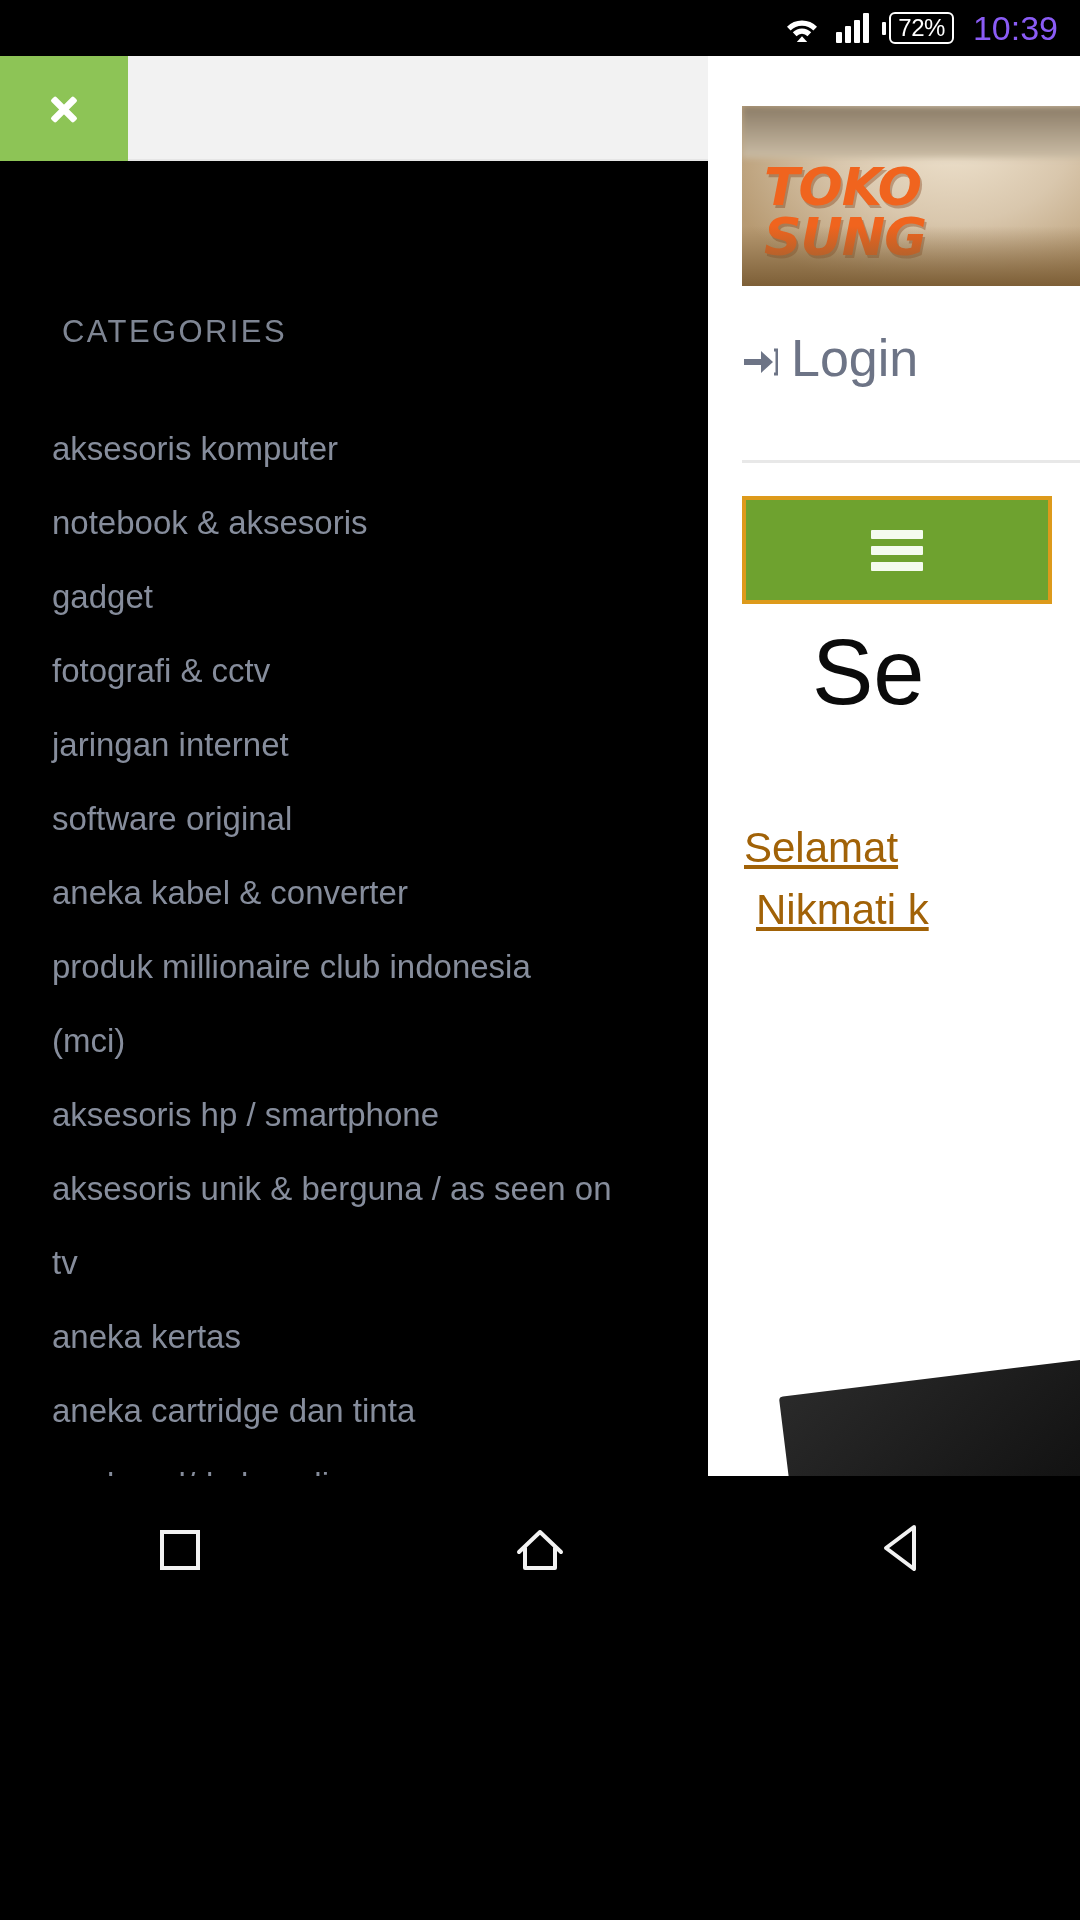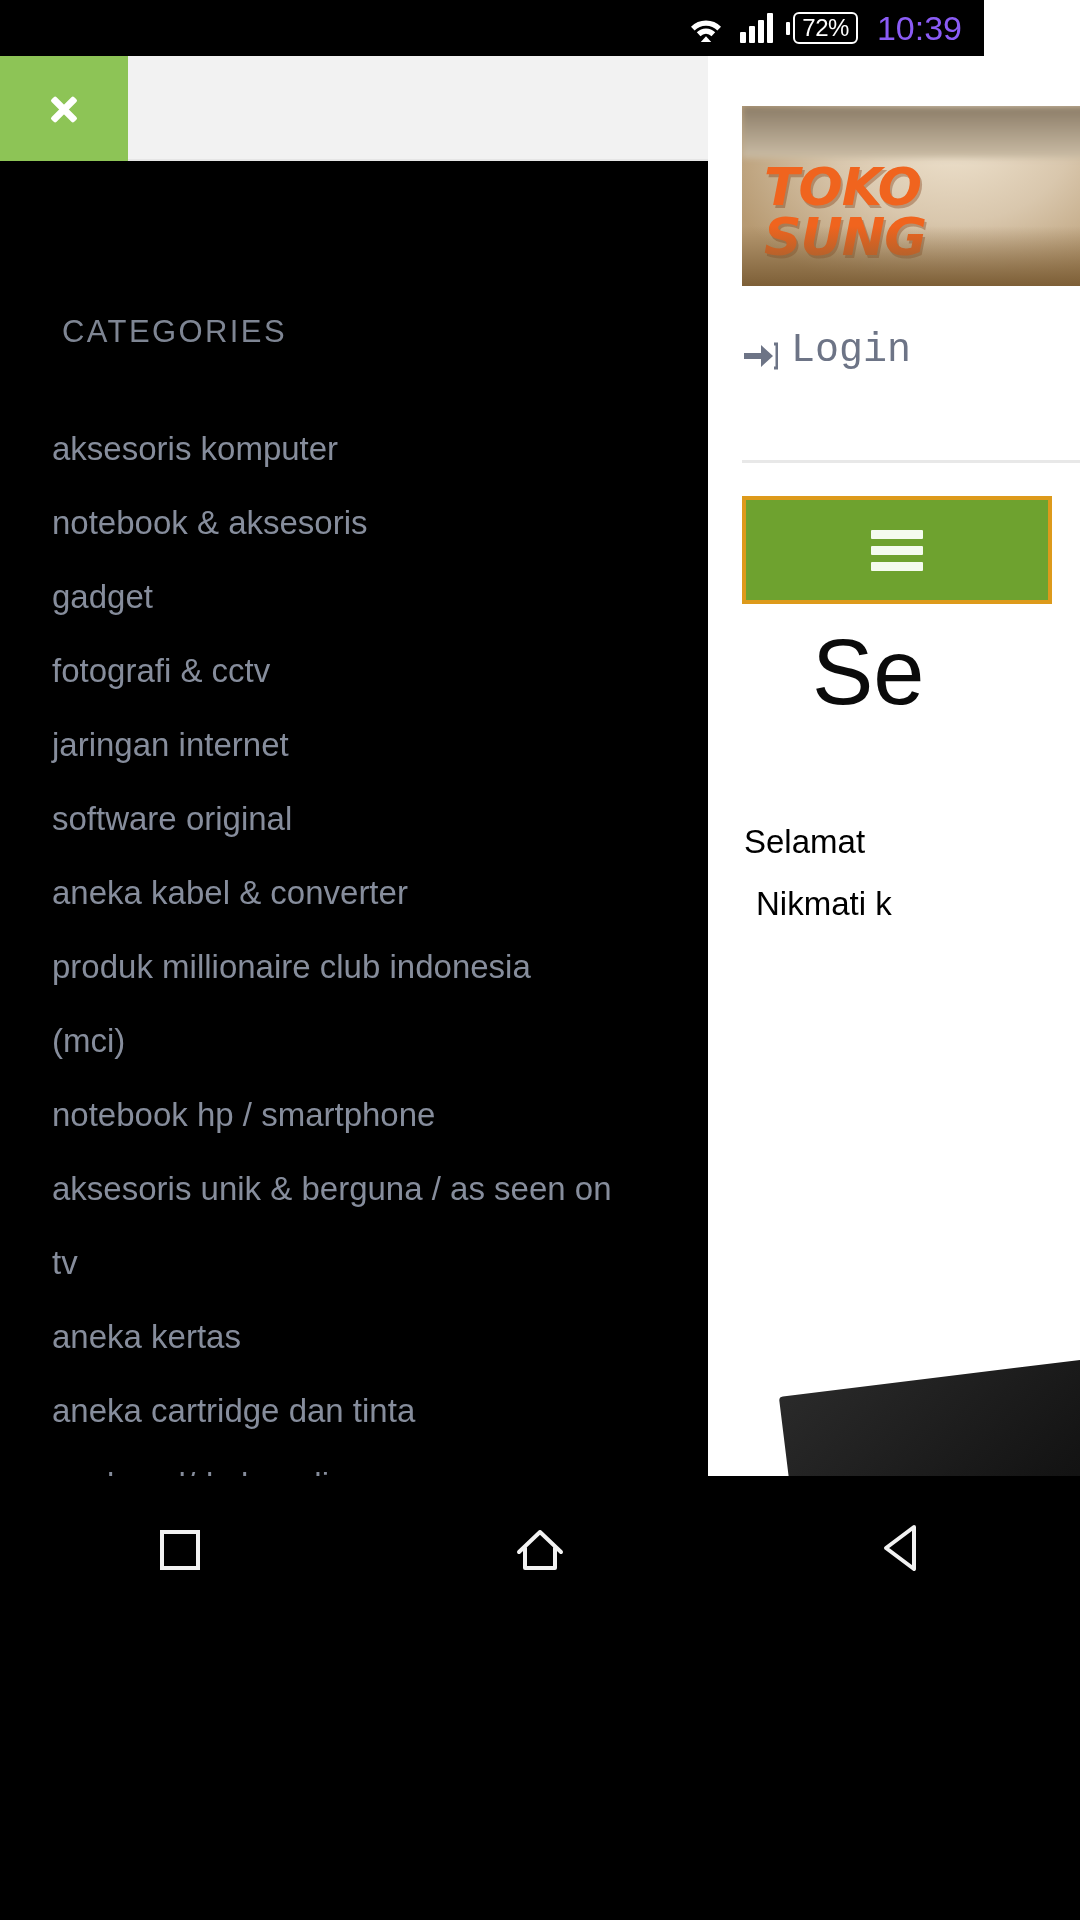--- a/index.html
+++ b/index.html
@@ -7,21 +7,21 @@
     width:1080px;height:1920px;
     background:#ffffff;
     font-family:"Liberation Sans","DejaVu Sans",sans-serif;
     overflow:hidden;
     position:relative;
   }
   #screen{position:relative;width:1080px;height:1920px;overflow:hidden;background:#ffffff;}
 
   
   .statusbar{
-    position:absolute;left:0;top:0;width:984px;height:56px;
+    position:absolute;left:0;top:0;width:1080px;height:56px;
     background:#000000;
     display:flex;align-items:center;justify-content:flex-end;
     padding-right:22px;box-sizing:border-box;
   }
   .sb-group{display:flex;align-items:center;gap:13px;}
   .sb-wifi{width:42px;height:32px;position:relative;}
   .sb-signal{display:flex;align-items:flex-end;gap:3px;height:30px;}
   .sb-signal i{display:block;width:6px;background:#ffffff;border-radius:1px;}
   .sb-signal i:nth-child(1){height:11px;}
   .sb-signal i:nth-child(2){height:17px;}
@@ -65,42 +65,42 @@
     color:#f0641e;
     font-family:"DejaVu Sans",sans-serif;
     font-weight:bold;font-style:italic;
     font-size:52px;line-height:50px;letter-spacing:-1px;
     text-shadow:2px 3px 0 rgba(120,50,10,.35);
     white-space:pre;
     filter:blur(.6px);
   }
   .login-row{
     position:absolute;left:36px;top:272px;
-    display:flex;align-items:center;gap:13px;
-    color:#6d7486;font-size:40px;font-family:Liberation Mono, monospace;
+    display:flex;gap:13px;
+    color:#6d7486;font-size:52px;
   }
   .login-arrow{position:relative;width:34px;height:28px;}
   .divider{
     position:absolute;left:34px;top:404px;width:700px;height:3px;background:#e8e8e8;
   }
   .hamb{
     position:absolute;left:34px;top:440px;width:310px;height:108px;
     background:#6ea22f;border:4px solid #dd9a1b;box-sizing:border-box;
     display:flex;align-items:center;justify-content:center;
   }
   .hamb-lines{display:flex;flex-direction:column;gap:7px;}
   .hamb-lines i{display:block;width:52px;height:9px;background:#f4fbee;border-radius:1px;}
   .big-head{
     position:absolute;left:104px;top:570px;
     font-size:92px;line-height:1;color:#0b0b0b;
     white-space:nowrap;
   }
   .body-line{
     position:absolute;left:36px;
-    font-size:33px;line-height:1.35;color:#000000;white-space:nowrap;
+    font-size:42px;line-height:1.35;color:#a16207;white-space:nowrap;text-decoration:underline;
   }
   .body-line.l1{top:764px;}
   .body-line.l2{top:826px;margin-left:12px;}
   .prod-photo{
     position:absolute;left:80px;top:1300px;width:660px;height:190px;
     background:linear-gradient(145deg,#2a2a2a 0%,#141414 45%,#000000 100%);
     transform:rotate(-7deg);
     border-radius:4px;
   }
   .prod-photo:after{
@@ -247,21 +247,21 @@
         <div class="cat-row">
           <span class="cat-label">software original</span>
         </div>
         <div class="cat-row">
           <span class="cat-label">aneka kabel &amp; converter</span>
         </div>
         <div class="cat-row">
           <span class="cat-label wrap">produk millionaire club indonesia (mci)</span>
         </div>
         <div class="cat-row">
-          <span class="cat-label">notebook hp / smartphone</span>
+          <span class="cat-label">aksesoris hp / smartphone</span>
         </div>
         <div class="cat-row">
           <span class="cat-label wrap">aksesoris unik &amp; berguna / as seen on tv</span>
         </div>
         <div class="cat-row">
           <span class="cat-label">aneka kertas</span>
         </div>
         <div class="cat-row">
           <span class="cat-label">aneka cartridge dan tinta</span>
         </div>

